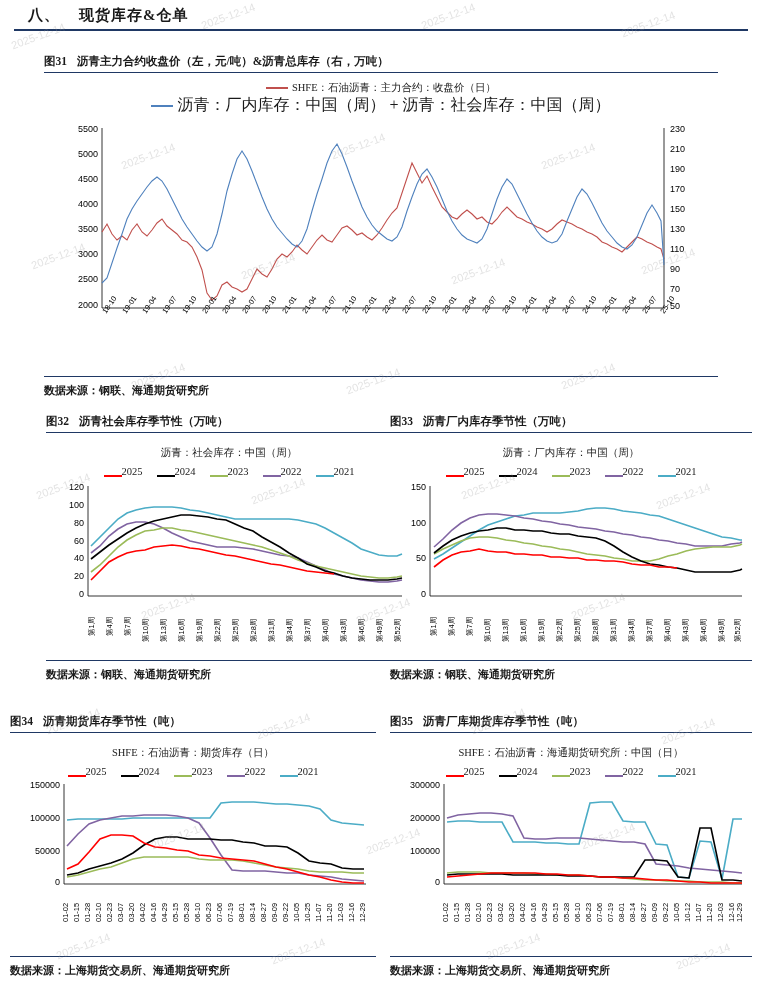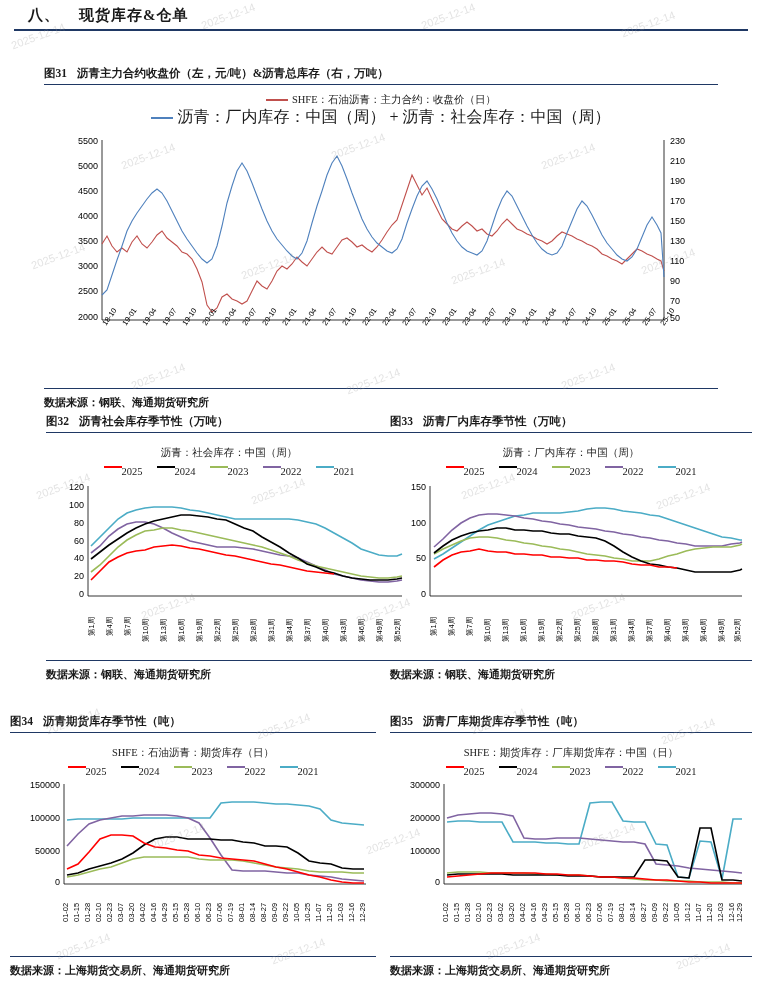--- a/index.html
+++ b/index.html
@@ -45,21 +45,21 @@
     text-align: center;
     font-size: 10.5px;
     line-height: 1.45;
   }
   .legend-line { display: flex; justify-content: center; align-items: center; gap: 4px; }
   .legend-line .swatch { display: inline-block; width: 22px; height: 0; border-top: 2px solid #000; }
   .legend {
     display: flex; justify-content: center; align-items: center;
     gap: 14px; font-size: 10.5px; padding: 2px 0 1px 0;
   }
-  .legend .item { display: flex; align-items: flex-start; gap: 0; }
+  .legend .item { display: flex; align-items: flex-end; gap: 0; }
   .legend .bar { width: 18px; height: 0; border-top: 2.4px solid #000; }
   .chartbox { position: relative; }
   svg { display: block; }
   .axis-text { font-family: "Liberation Sans", sans-serif; font-size: 9px; fill: #000; }
   .axis-text-small { font-family: "Liberation Sans", sans-serif; font-size: 7.5px; fill: #000; }
   .wm {
     position: absolute; left: 0; top: 0; width: 762px; height: 1001px;
     pointer-events: none; z-index: 5;
   }
   .wm span {
@@ -72,21 +72,21 @@
   }
 </style>
 </head>
 <body>
 
 <div class="section-title">
   <span>八、</span>&nbsp;&nbsp;&nbsp;&nbsp;<span>现货库存&amp;仓单</span>
 </div>
 <hr class="section-rule">
 
-<div class="panel" style="left:44px; top:64px; width:674px;">
+<div class="panel" style="left:44px; top:52px; width:674px;">
   <div class="panel-head">
     <span class="fignum">图31</span><span>沥青主力合约收盘价（左，元/吨）&amp;沥青总库存（右，万吨）</span>
   </div>
   <hr class="panel-rule">
 
   <div style="padding:4px 0 2px 0;">
     <div class="legend-line">
       <span class="swatch" style="border-top-color:#c0504d"></span>
       <span style="font-size:10.5px">SHFE：石油沥青：主力合约：收盘价（日）</span>
     </div>
@@ -402,21 +402,21 @@
     </svg>
   </div>
   <div class="panel-foot">数据来源：上海期货交易所、海通期货研究所</div>
 </div>
 
 <div class="panel" style="left:390px; top:712px; width:362px;">
   <div class="panel-head">
     <span class="fignum">图35</span><span>沥青厂库期货库存季节性（吨）</span>
   </div>
   <hr class="panel-rule">
-  <div class="subtitle" style="padding:8px 0 4px 0;">SHFE：期货库存：厂库期货库存：中国（日）</div>
+  <div class="subtitle" style="padding:8px 0 4px 0;">SHFE：石油沥青：海通期货研究所：中国（日）</div>
   <div class="legend">
     <span class="item">
         <span class="bar" style="border-top-color:#ff0000"></span>
         <span>2025</span>
       </span>
     <span class="item">
         <span class="bar" style="border-top-color:#000000"></span>
         <span>2024</span>
       </span>
     <span class="item">

